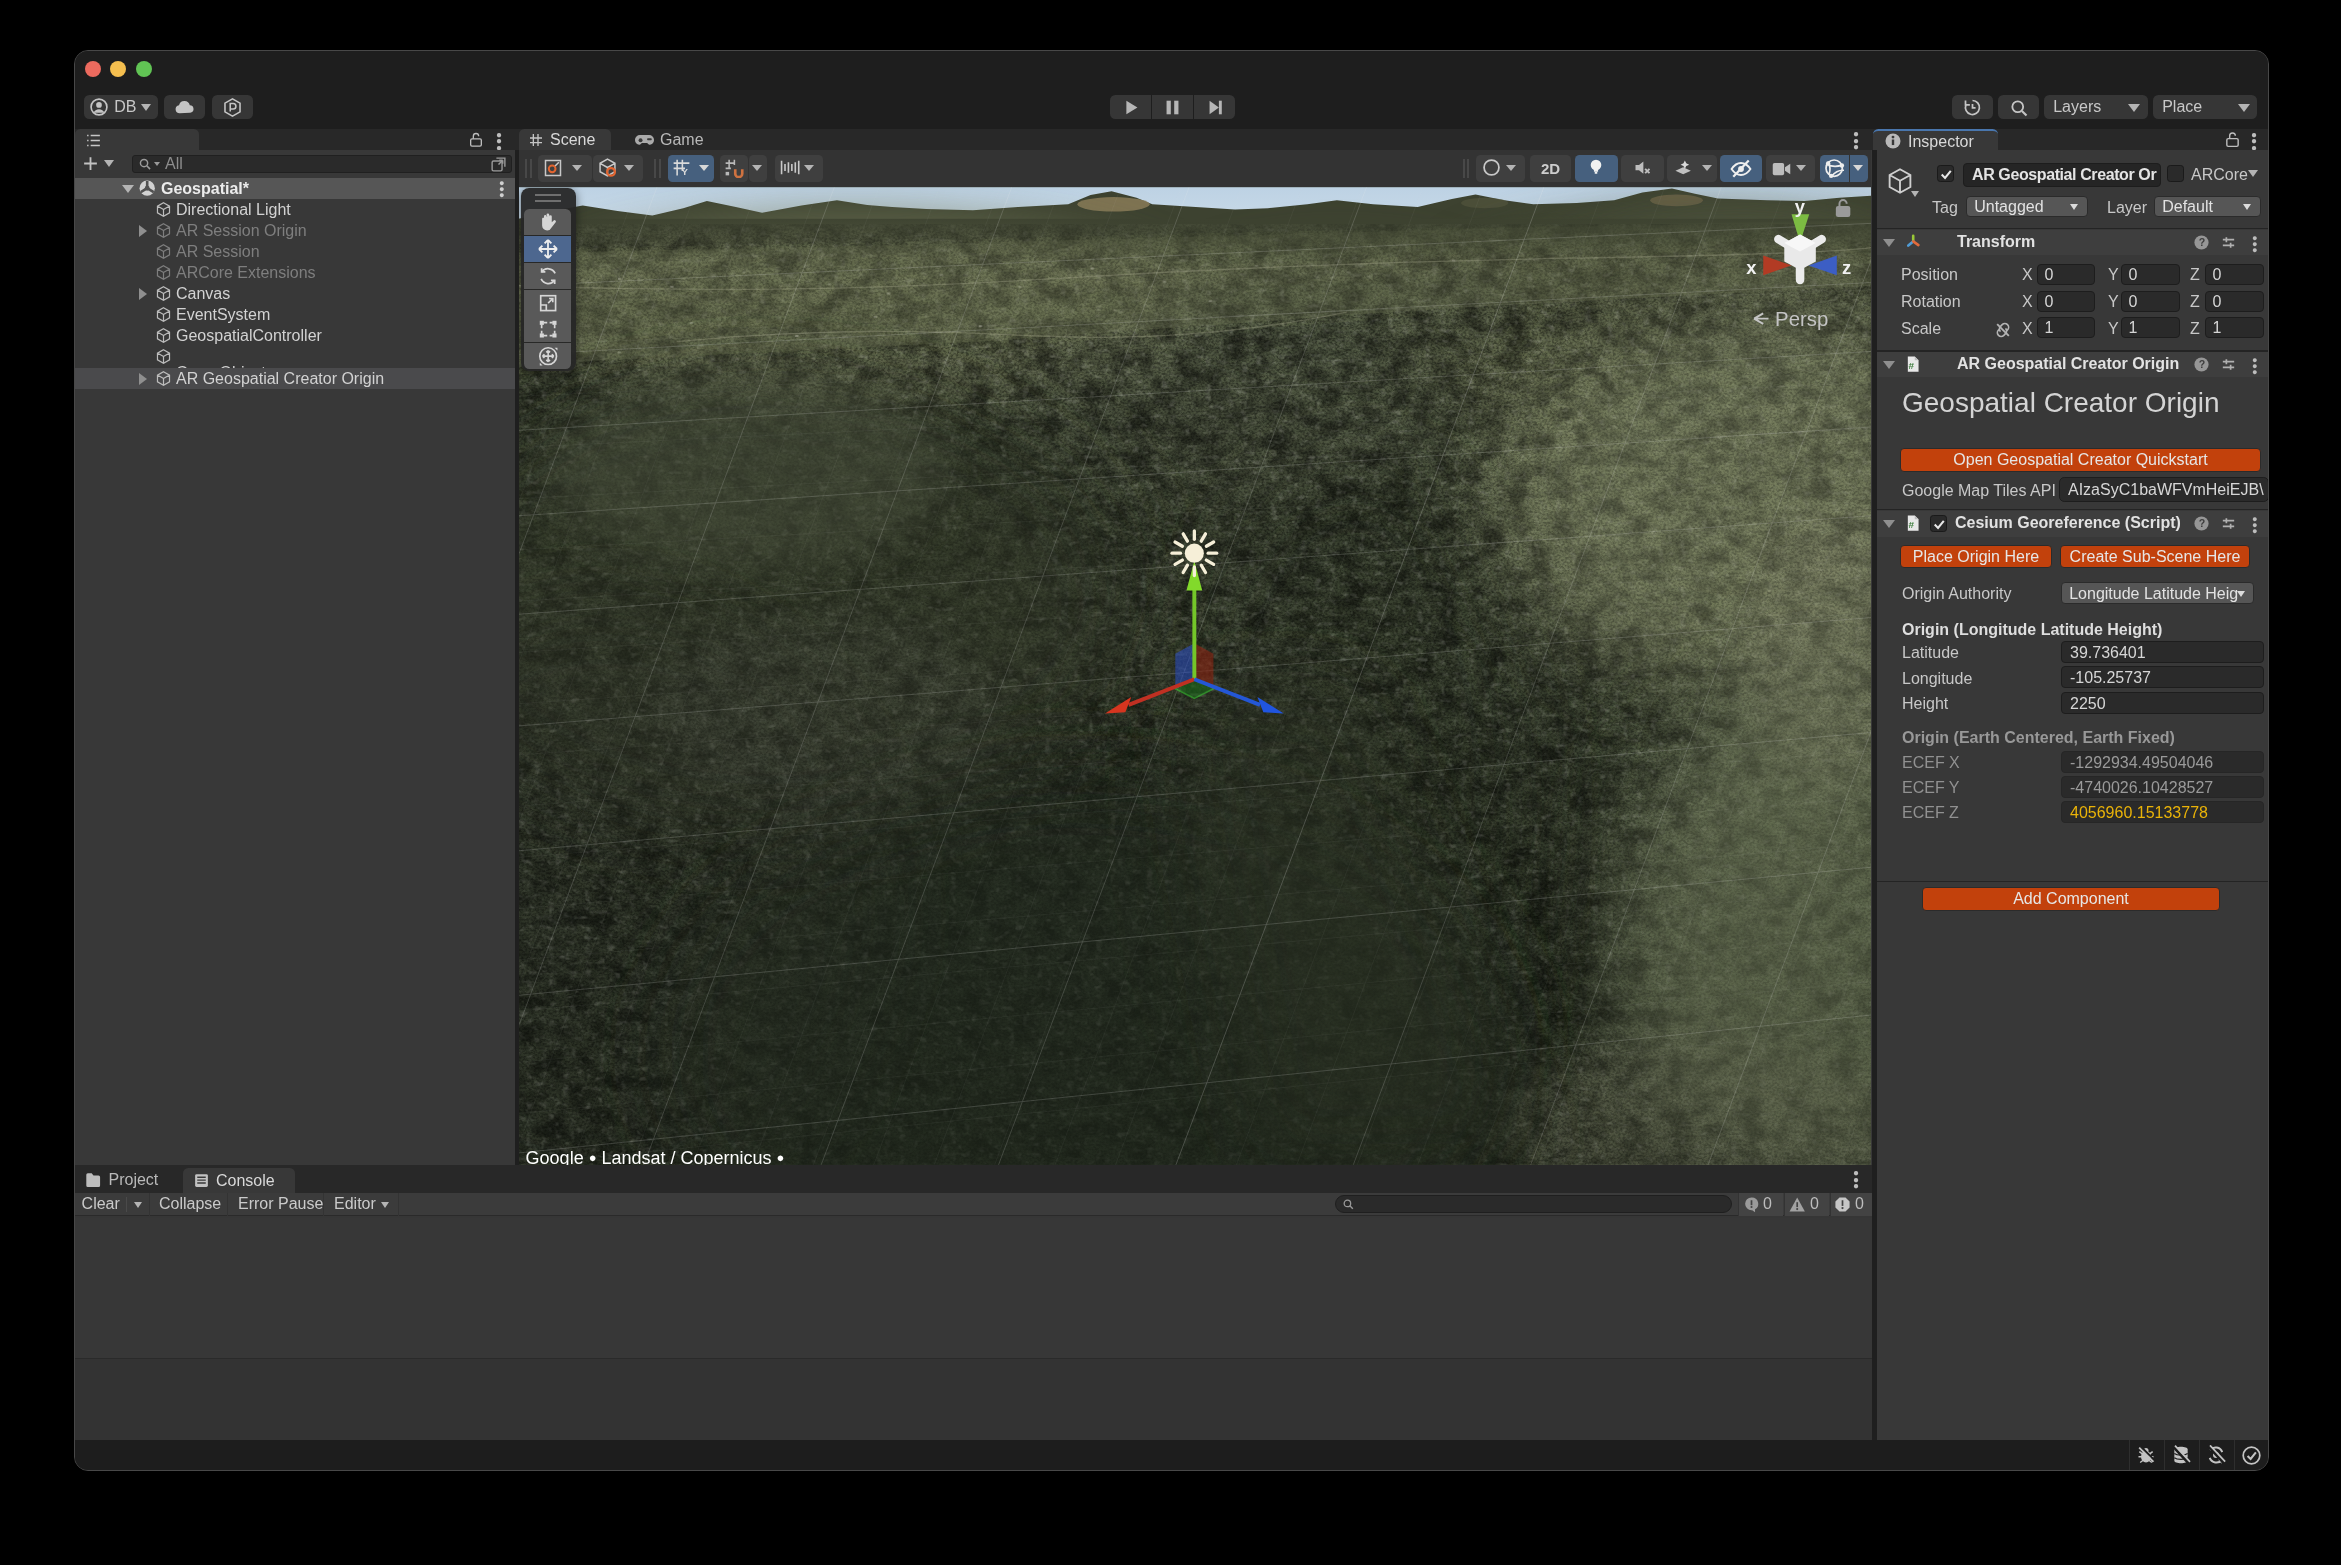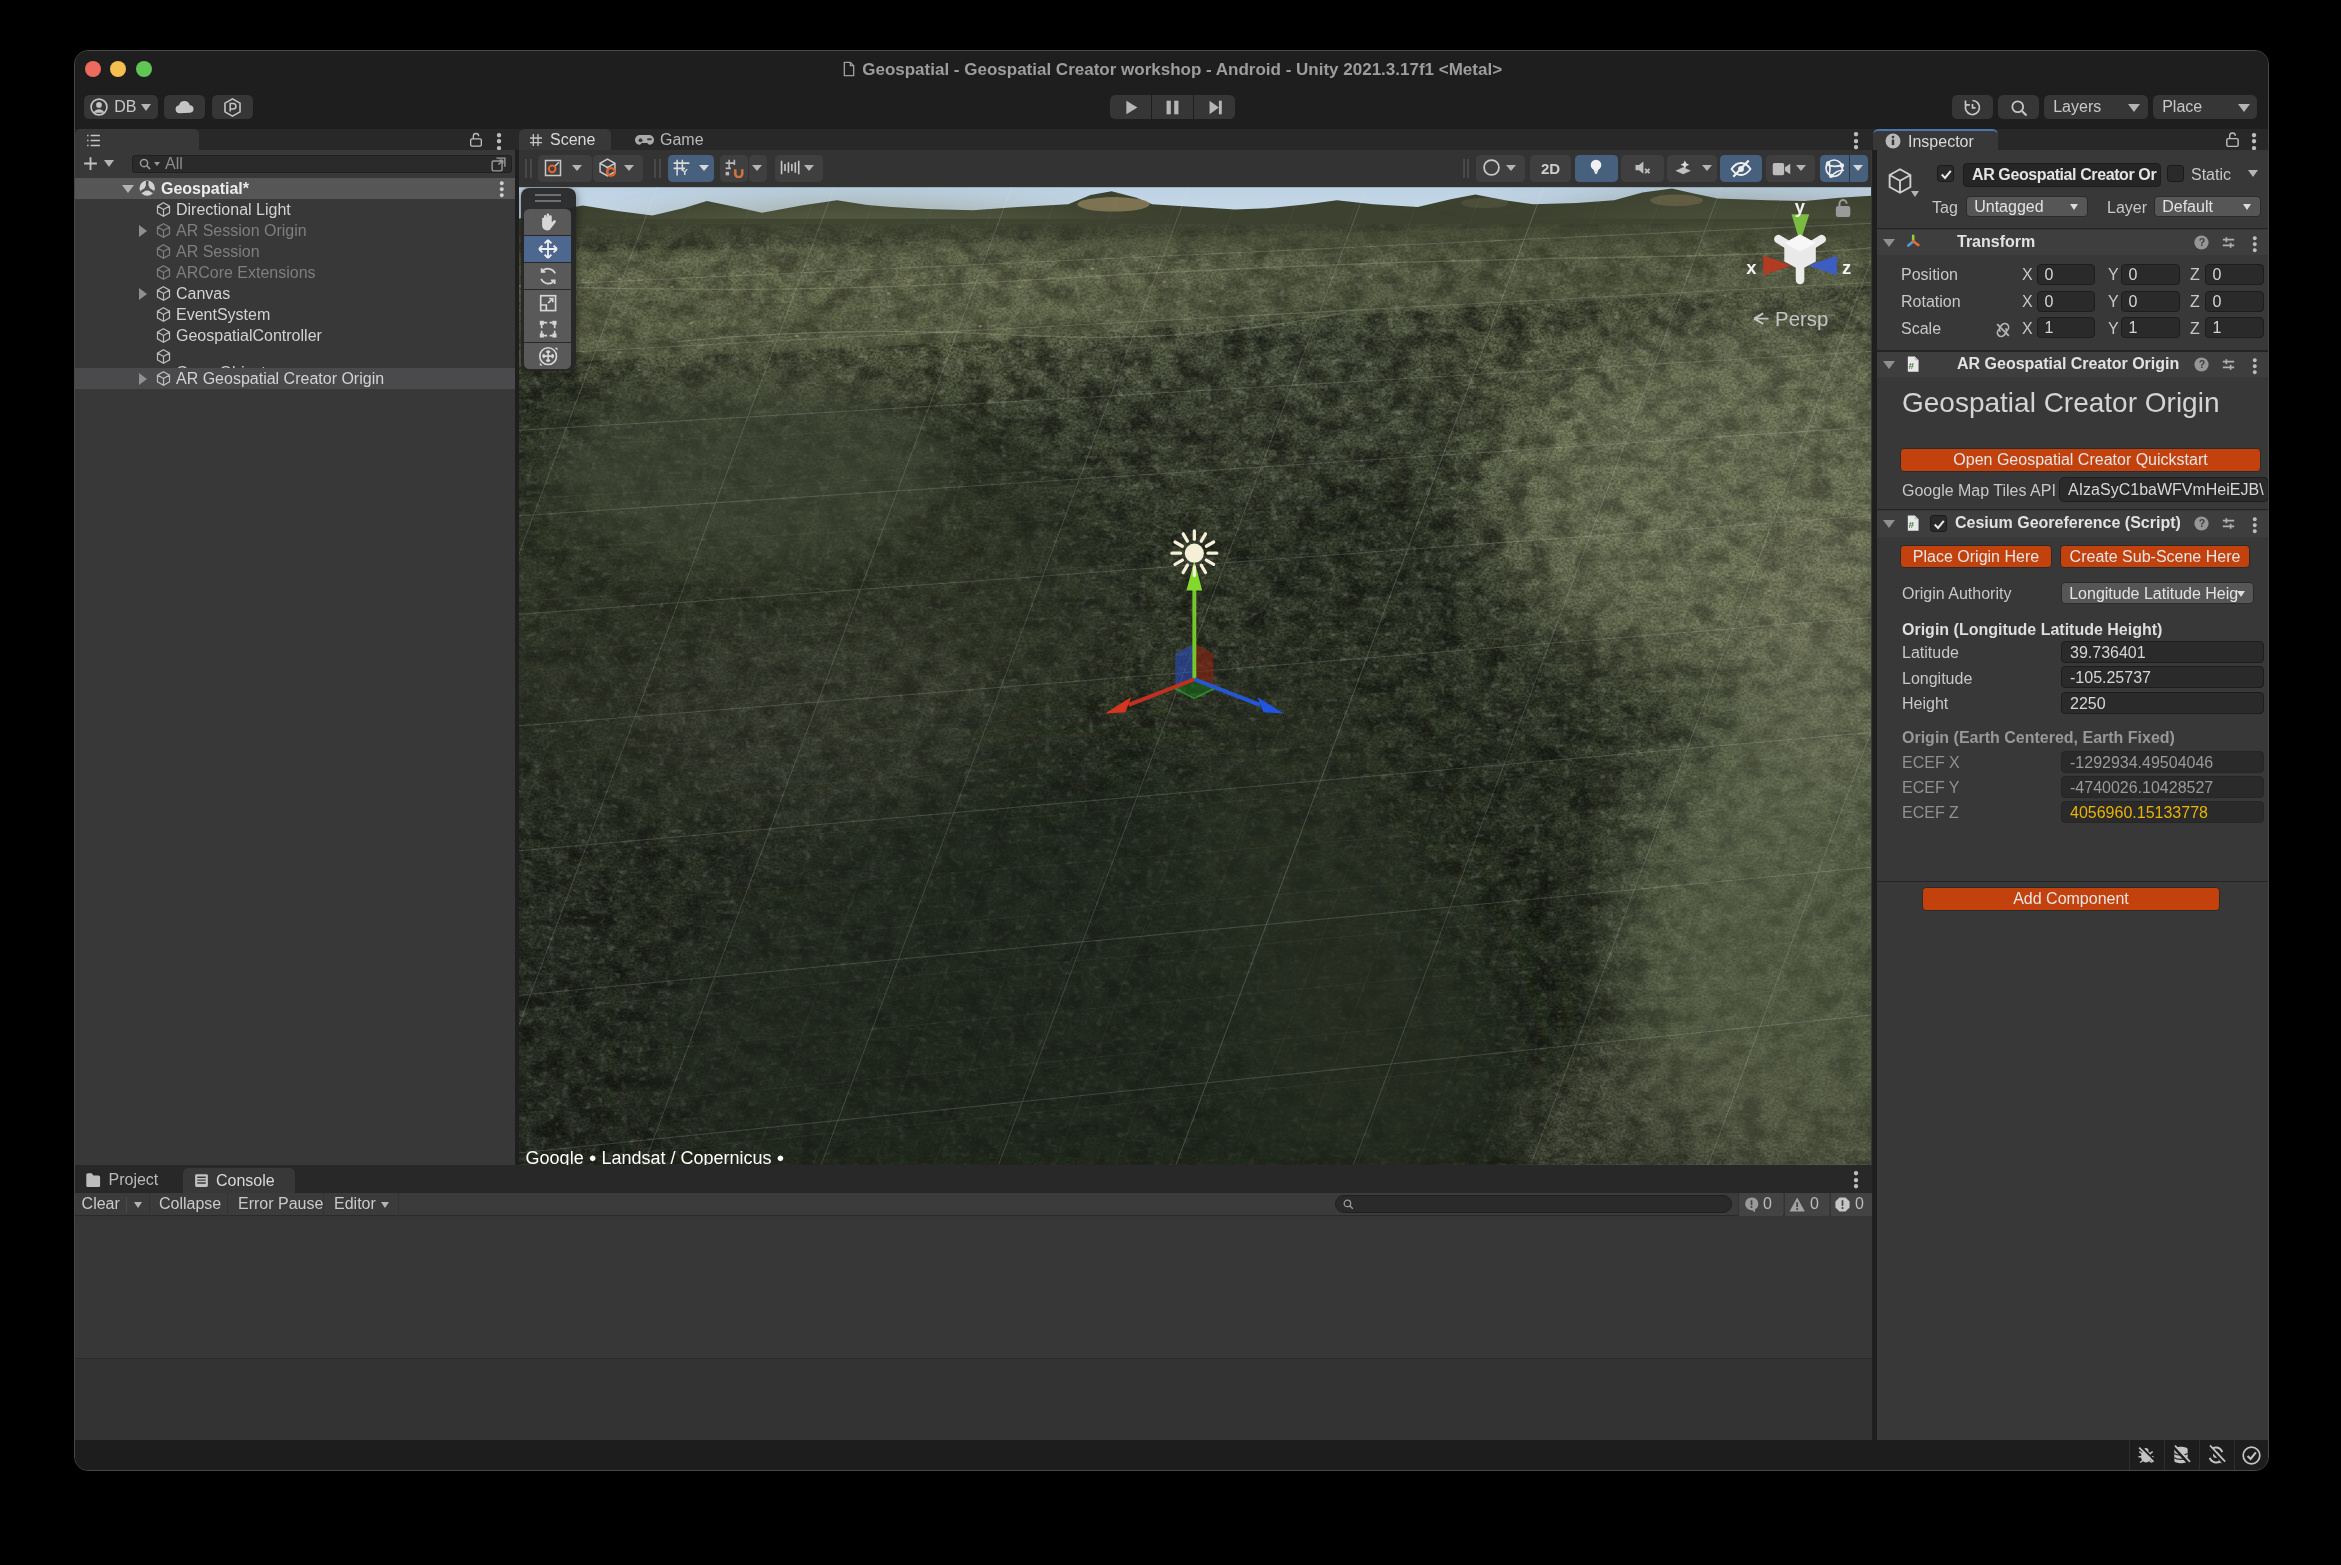--- a/index.html
+++ b/index.html
@@ -37,24 +37,20 @@
 #statusbar{position:absolute;left:0;top:1389px;width:2193px;height:30px;background:#1d1d1d;}
 .sep{position:absolute;background:#1f1f1f;}
 .dots3{position:absolute;width:4px;color:#bdbdbd;}
 </style></head>
 <body>
 <div id="win">
   <div id="titlebar">
     <div class="tl" style="left:10px;background:#ec6a5e;"></div>
     <div class="tl" style="left:35px;background:#f5bf4f;"></div>
     <div class="tl" style="left:61px;background:#61c454;"></div>
-    <div id="title"><svg width="16" height="16" viewBox="0 0 24 24" style="vertical-align:-2.6px;margin-right:5.3px;">
-          <path d="M5 2h9l5 5v15H5z" fill="none" stroke="#9d9d9d" stroke-width="2"></path>
-          <path d="M14 2v5h5" fill="none" stroke="#9d9d9d" stroke-width="2"></path>
-        </svg>Geospatial - Geospatial Creator workshop - Android - Unity 2021.3.17f1 &lt;Metal&gt;</div>
 
     <div class="tbtn" style="left:9.2px;width:74px;">
       <svg width="20" height="20" viewBox="0 0 24 24" style="position:absolute;left:5.3px;top:2px;">
           <circle cx="12" cy="12" r="9.5" fill="none" stroke="#c4c4c4" stroke-width="2"></circle>
           <circle cx="12" cy="9.5" r="3.4" fill="#c4c4c4"></circle>
           <path d="M5.5 19a7 7 0 0 1 13 0" fill="#c4c4c4"></path>
         </svg>
       <span style="position:absolute;left:30px;top:2.6px;">DB</span>
       <span class="carat" style="left:57px;top:8.5px;border-top-width:7.2px;border-left-width:5.3px;border-right-width:5.3px;"></span>
     </div>
@@ -703,21 +699,21 @@
     <span class="carat" style="left:34px;top:41px;border-left-width:4.6px;border-right-width:4.6px;border-top-width:6px;"></span>
     <div class="chk" style="left:60px;top:15px;width:17px;height:17px;">
       <svg width="14.5" height="14.5" viewBox="0 0 24 24" style="position:absolute;left:0.7px;top:0.7px;">
           <path d="M4.5 12.5 10 18 19.5 6.5" fill="none" stroke="#e8e8e8" stroke-width="3.4"></path>
         </svg>
     </div>
     <div class="ifield" style="left:86px;top:12.5px;width:198px;height:24px;background:#252525;">
         <b style="position:absolute;left:8px;top:2px;color:#e4e4e4;letter-spacing:-0.4px;">AR Geospatial Creator Or</b>
       </div>
     <div class="chk" style="left:290px;top:15px;width:17px;height:17px;"></div>
-    <span class="ilabel" style="left:314px;top:16px;">Static</span>
+    <span class="ilabel" style="left:314px;top:16px;">ARCore</span>
     <span class="carat" style="left:371px;top:20px;border-left-width:5.3px;border-right-width:5.3px;border-top-width:7.2px;"></span>
     <span class="ilabel" style="left:55px;top:49px;">Tag</span>
     <div class="idrop" style="left:89px;top:46px;width:122px;height:21px;">
         <span style="position:absolute;left:7.2px;top:1.3px;">Untagged</span>
         <span class="carat" style="left:103px;top:7.2px;border-left-width:4.6px;border-right-width:4.6px;border-top-width:6px;border-top-color:#dcdcdc;"></span>
       </div>
     <span class="ilabel" style="left:230px;top:49px;">Layer</span>
     <div class="idrop" style="left:277px;top:46px;width:107px;height:21px;">
         <span style="position:absolute;left:7.2px;top:1.3px;">Default</span>
         <span class="carat" style="left:88px;top:7.2px;border-left-width:4.6px;border-right-width:4.6px;border-top-width:6px;border-top-color:#dcdcdc;"></span>

